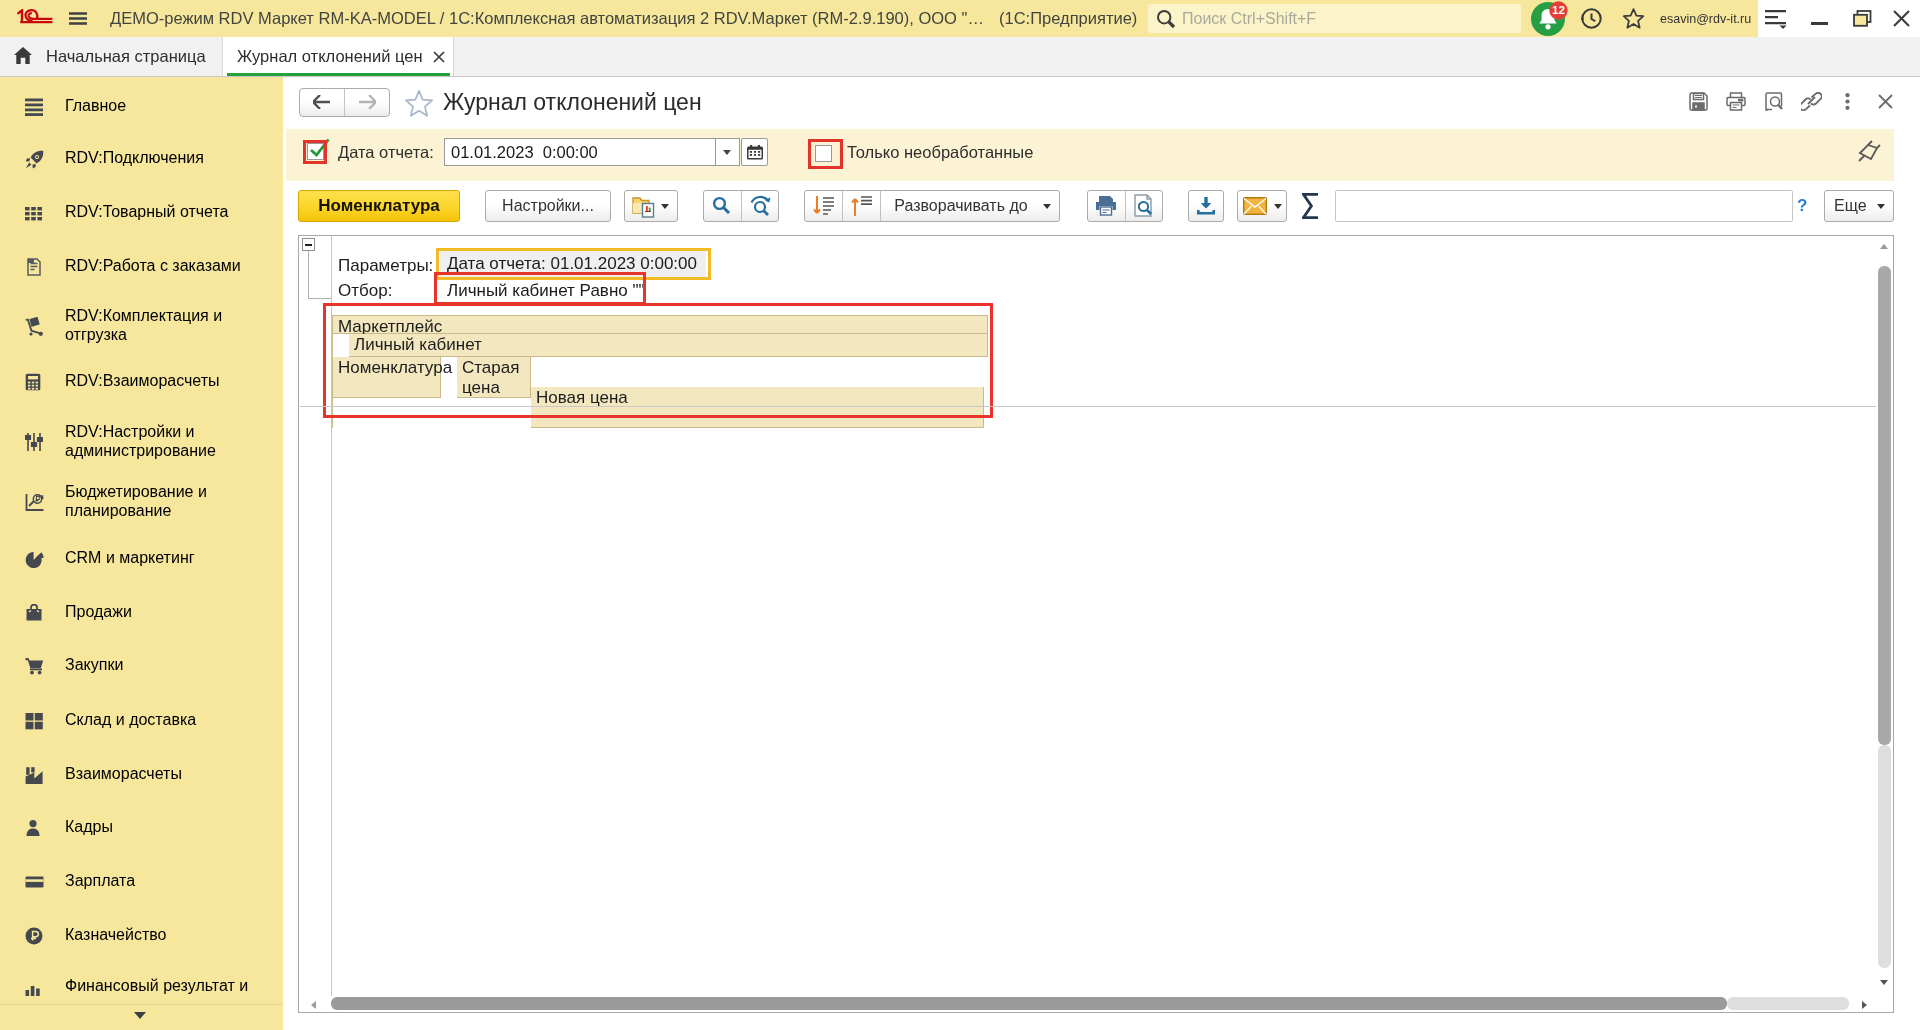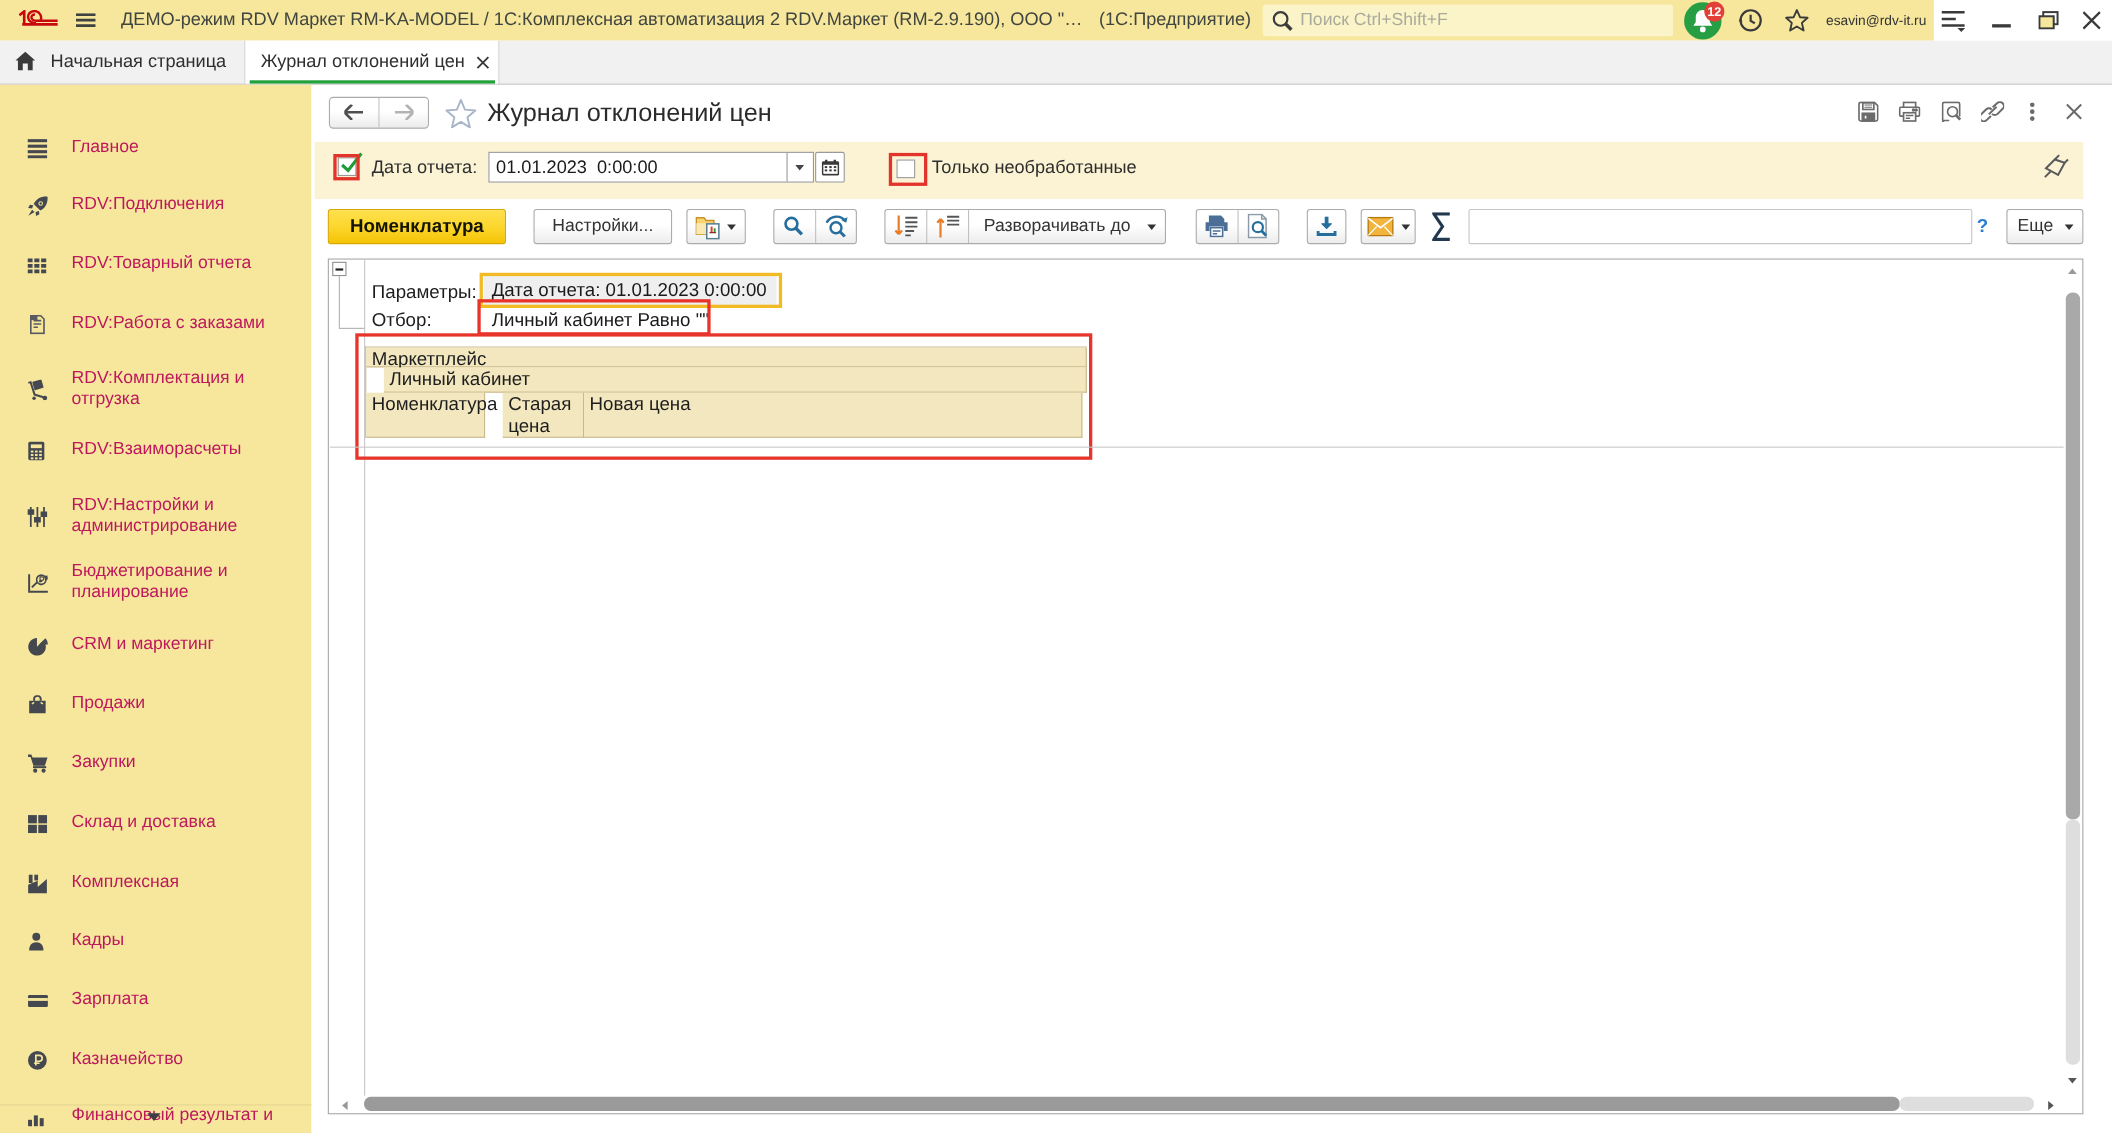--- a/index.html
+++ b/index.html
@@ -6,21 +6,21 @@
 * { margin:0; padding:0; box-sizing:border-box; }
 html,body { width:1920px; height:1030px; overflow:hidden; background:#fff;
   font-family:"Liberation Sans", sans-serif; }
 .abs { position:absolute; }
 #topbar { position:absolute; left:0; top:0; width:1758px; height:37px; background:#F6E79D; }
 #tabbar { position:absolute; left:0; top:37px; width:1920px; height:40px; background:#f1f1f1; border-bottom:1px solid #c8c8c8; }
 #sidebar { position:absolute; left:0; top:77px;  width:283px; height:954px; background:#F6E79D; }
 #main { position:absolute; left:283px; top:76px; width:1637px; height:954px; }
 .btn { position:absolute; background:linear-gradient(#ffffff,#ffffff 45%,#ececec); border:1px solid #ababab; border-radius:3px; }
 .btn-txt { font-size:16px; color:#333; display:flex; align-items:center; justify-content:center; }
-.menu-item { position:absolute; left:0; width:283px; color:#be185d; font-size:16px;margin-top:28px; }
+.menu-item { position:absolute; left:0; width:283px; color:#000000; font-size:16px; }
 .menu-item .mi-text { position:absolute; left:65px; top:-1px; line-height:18.5px; }
 .menu-item svg { position:absolute; left:25px; }
 .cellT { border-right:1px solid #c9b98b; border-bottom:1px solid #c9b98b; background:#F2E7BF;
   font-size:17px; color:#1d1d1d; padding:1px 0 0 5px; }
 </style>
 </head>
 <body>
 
 <div id="topbar">
   <svg class="abs" style="left:17px;top:9px" width="36" height="16" viewBox="0 0 36 16">
@@ -235,21 +235,21 @@
       <span class="mi-text">Склад и доставка</span>
     </div>
   <div class="menu-item" style="top:689px">
       <svg width="19" height="19" viewBox="0 0 19 19">
         <g fill="#45484e">
           <rect x="1.2" y="1.2" width="3.4" height="7.6"></rect>
           <rect x="6.2" y="1.2" width="3.4" height="5.2"></rect>
           <path d="M0.6,18 L0.6,10.4 L9.3,6.6 L9.3,12.4 L17.6,5.2 L17.6,18z"></path>
         </g>
       </svg>
-      <span class="mi-text">Комплексная</span>
+      <span class="mi-text">Взаиморасчеты</span>
     </div>
   <div class="menu-item" style="top:742px">
       <svg width="16" height="18" viewBox="0 0 16 18">
         <g fill="#45484e">
           <circle cx="8" cy="4.6" r="3.6"></circle>
           <path d="M1.5,17 c0,-5 2.5,-7.5 6.5,-7.5 c4,0 6.5,2.5 6.5,7.5z"></path>
         </g>
       </svg>
       <span class="mi-text">Кадры</span>
     </div>
@@ -486,21 +486,21 @@
     <div class="abs" style="left:33px;top:79px;width:656px;border-left:1px solid #c9b98b;border-top:1px solid #c9b98b;">
       <div style="display:flex;">
           <div class="cellT" style="width:655px;height:18px;">Маркетплейс</div>
         </div>
       <div style="display:flex;padding-left:16px;">
           <div class="cellT" style="width:655px;height:23px;">Личный кабинет</div>
         </div>
       <div style="display:flex;">
           <div class="cellT" style="width:108px;height:41px;">Номенклатура</div>
           <div class="cellT" style="width:74px;height:41px;line-height:20px;margin-left:16px;">Старая цена</div>
-          <div class="cellT" style="width:453px;height:41px;">Новая цена</div>
+          <div class="cellT" style="width:453px;height:41px;margin-top:30px;">Новая цена</div>
         </div>
     </div>
     <div class="abs" style="left:24px;top:67px;width:670px;height:115px;border:3px solid #e8352c;"></div>
     <div class="abs" style="left:1px;top:170px;width:1576px;height:1px;background:#c8c8c8;"></div>
 
     <div class="abs" style="left:1581px;top:8px;width:0;height:0;border-left:4px solid transparent;border-right:4px solid transparent;border-bottom:5px solid #999;"></div>
     <div class="abs" style="left:1579px;top:30px;width:13px;height:479px;background:#a9a9a9;border-radius:6px;"></div>
     <div class="abs" style="left:1579px;top:509px;width:13px;height:223px;background:#dedede;border-radius:6px;"></div>
     <div class="abs" style="left:1581px;top:744px;width:0;height:0;border-left:4px solid transparent;border-right:4px solid transparent;border-top:5px solid #555;"></div>
 

